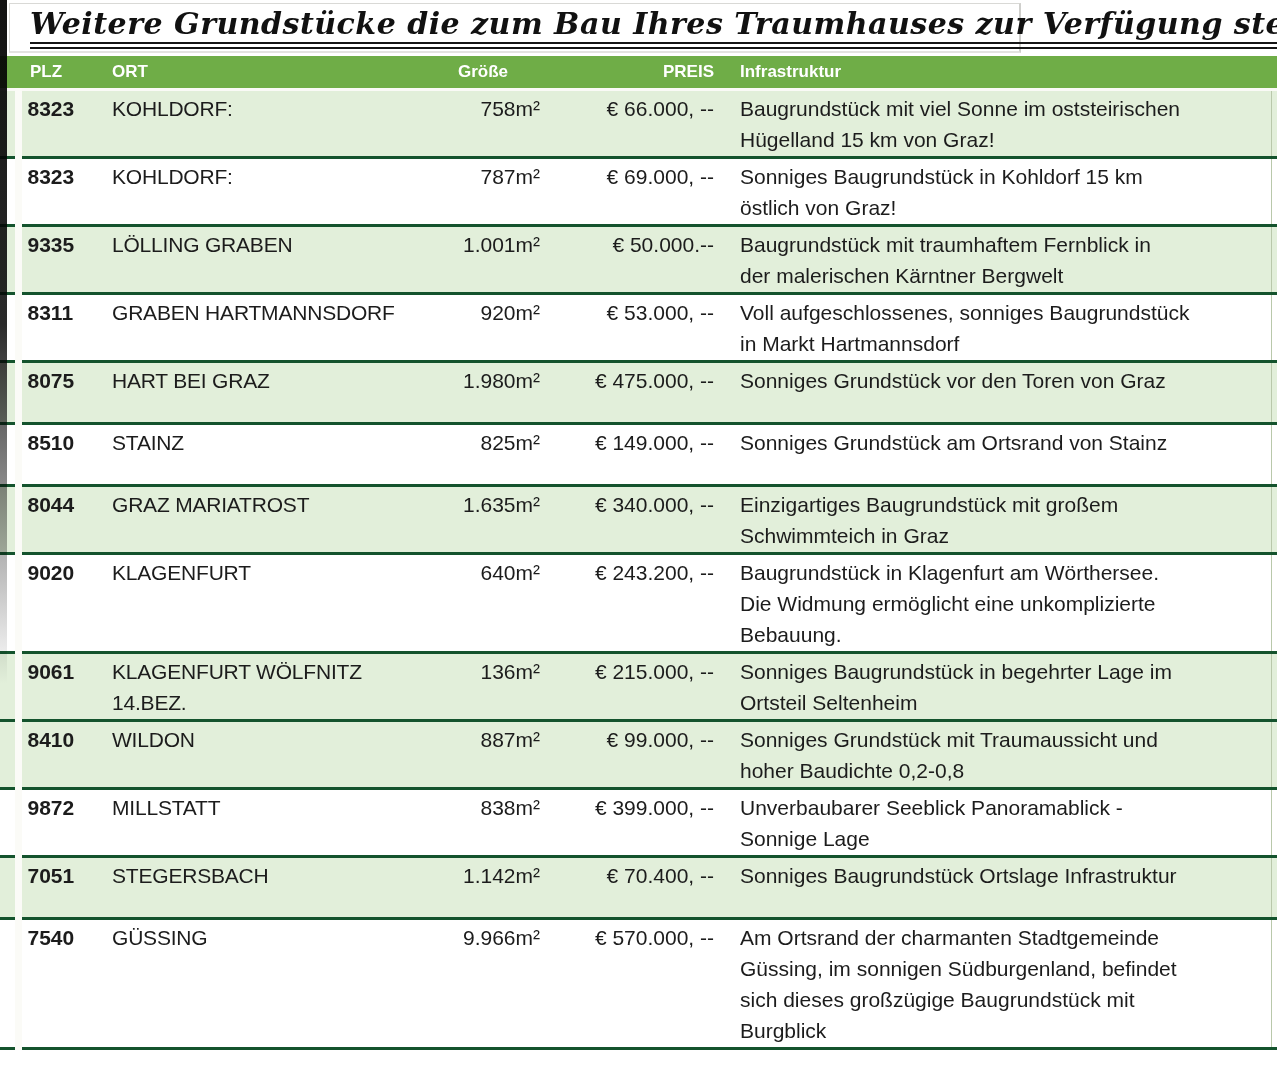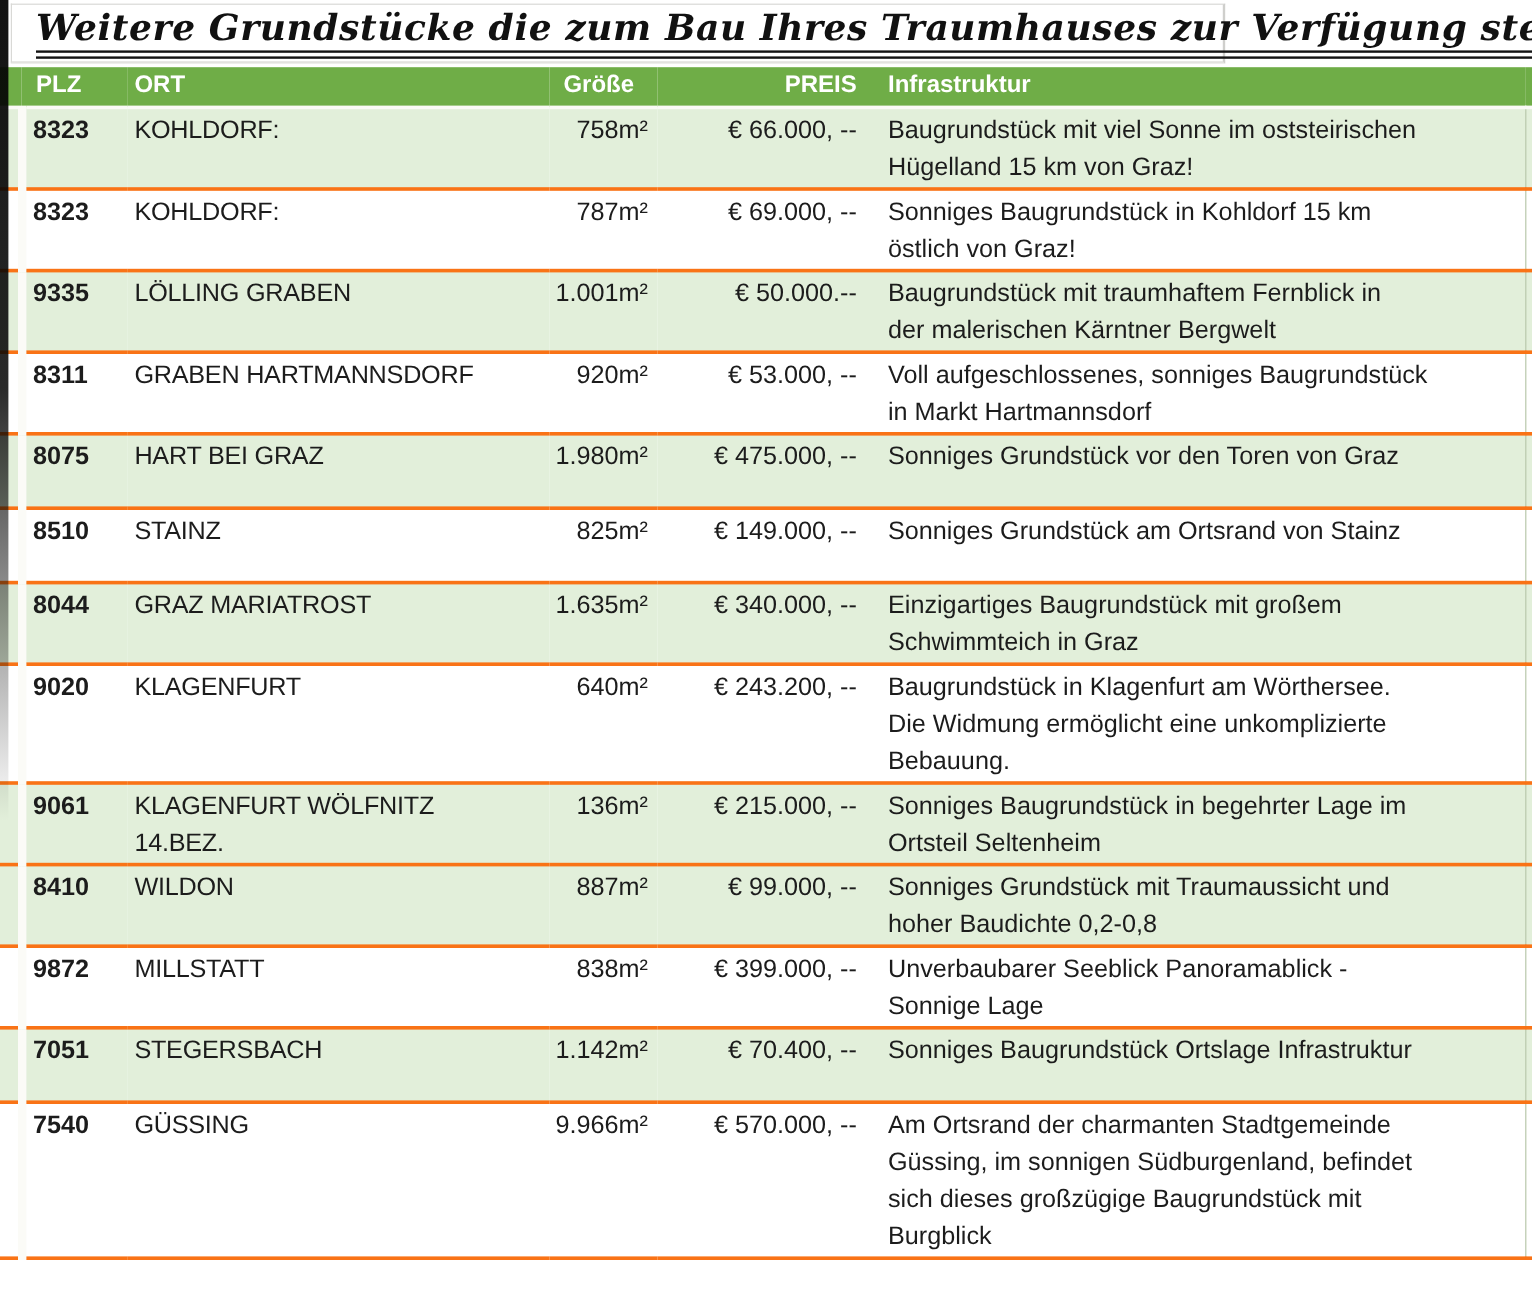--- a/index.html
+++ b/index.html
@@ -17,28 +17,28 @@
   .title{font-family:"DejaVu Serif",serif;font-style:italic;font-weight:bold;
     font-size:30px;letter-spacing:.5px;color:#111;
     border-bottom:7px double #141414;padding-bottom:1px;white-space:nowrap;}
 
   table{border-collapse:collapse;table-layout:fixed;width:1277px;margin-top:3px;}
   col.c-edge{width:18px;} col.c-plz{width:88px;} col.c-ort{width:352px;}
   col.c-size{width:90px;} col.c-price{width:172px;} col.c-desc{width:551px;}
   col.c-edger{width:6px;}
 
   thead tr{height:33px;background:#6fad47;}
-  th{color:#fff;font-size:20px;font-weight:bold;vertical-align:middle;padding:0;}
+  th{color:#fff;font-size:17px;font-weight:bold;vertical-align:middle;padding:0;}
   th.h-plz{text-align:left;padding-left:12px;}
   th.h-ort{text-align:left;padding-left:6px;}
-  th.h-size{text-align:center;padding-right:8px;}
+  th.h-size{text-align:left;padding-right:8px;}
   th.h-price{text-align:right;padding-right:6px;}
   th.h-desc{text-align:left;padding-left:20px;}
 
-  #rows tr{height:62px;border-bottom:3px solid #f97316;}
+  #rows tr{height:62px;border-bottom:3px solid #14532d;}
   #rows tr:nth-child(8){height:93px;}
   #rows tr:nth-child(13){height:30px;}
   #rows tr:nth-child(14){height:117px;}
   thead tr{border-bottom:3px solid #fafaf6;}
 
   #rows tr.green{background:#e2efda;}
   #rows tr.white{background:#ffffff;}
 
   td{vertical-align:top;padding-top:2px;font-size:21px;line-height:31px;}
   td.edge{border-right:7px solid #fbfbf7;padding:0;}

